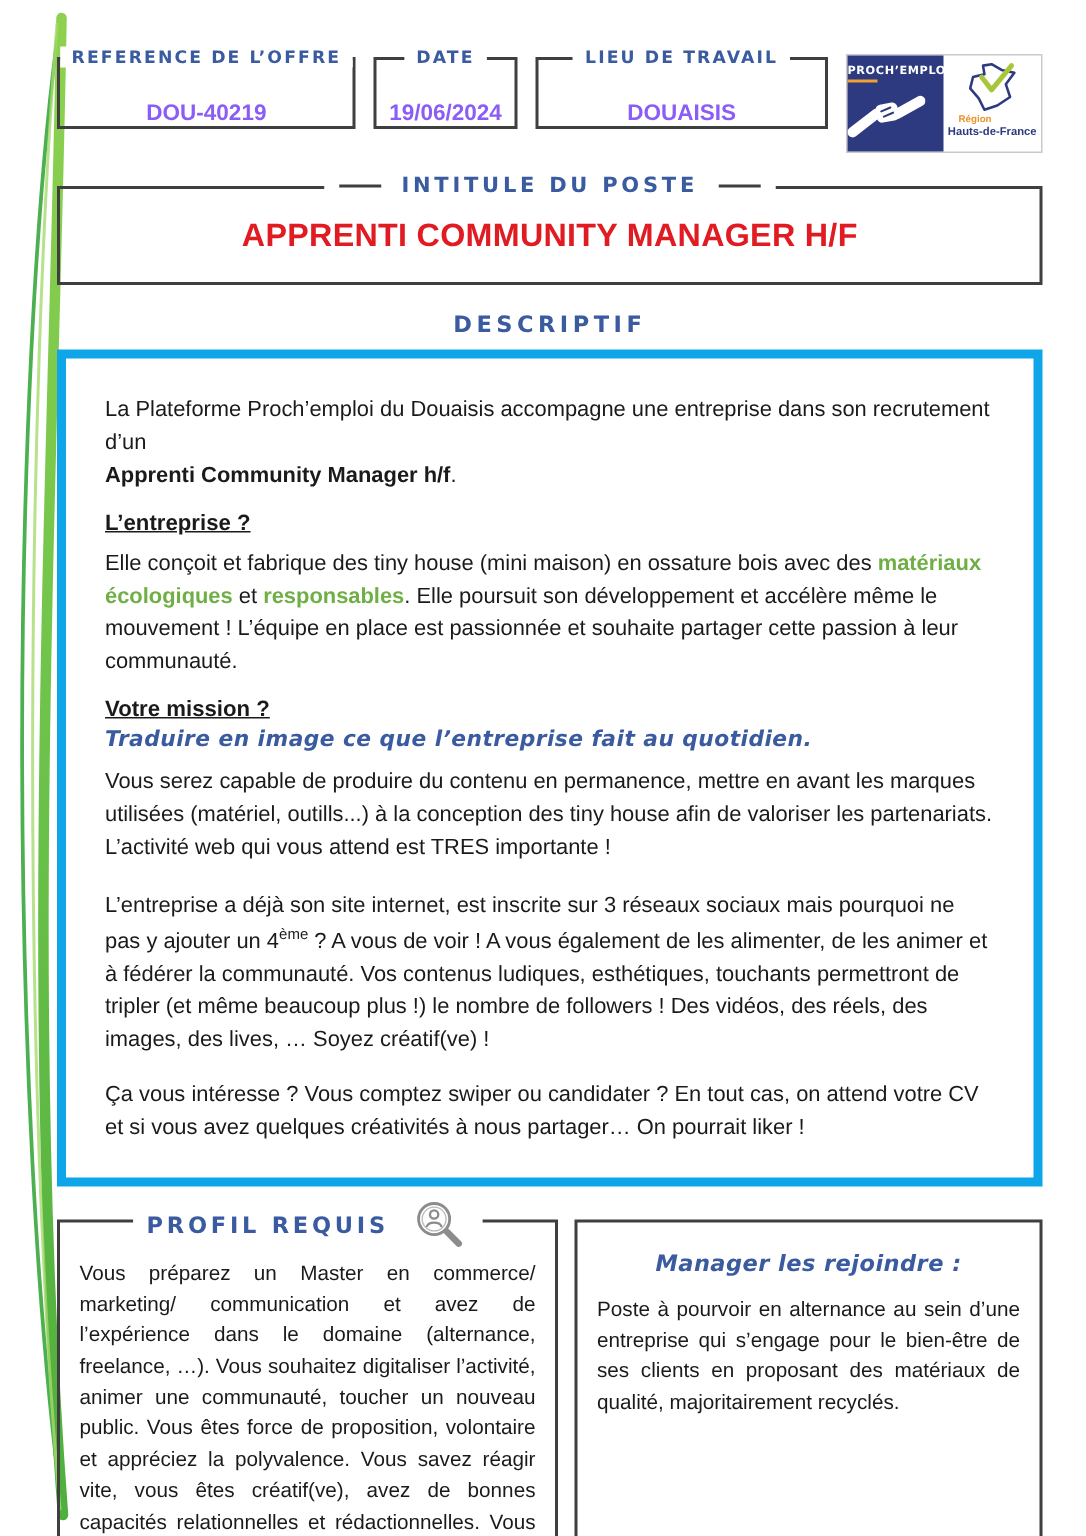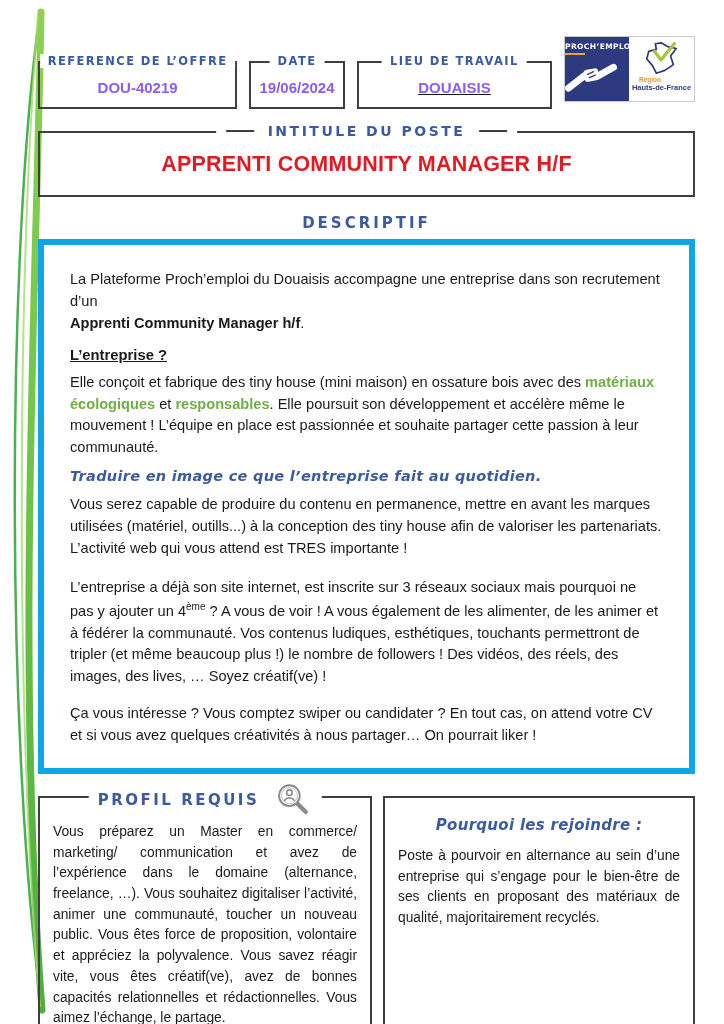--- a/index.html
+++ b/index.html
@@ -7,26 +7,26 @@
   body { font-family:"Liberation Sans", sans-serif; color:#1a1a1a; }
   .page { position:relative; width:724px; height:1024px; background:#fff; overflow:hidden; }
 
   
   .leftcurve { position:absolute; left:4px; top:6px; width:52px; height:1010px; pointer-events:none; }
 
   .content { position:absolute; left:38px; top:30px; width:657px; }
 
   
   .toprow { display:flex; align-items:flex-start; gap:12px; margin-top:6px; }
-  .fieldbox { position:relative; border:2px solid #3f3f3f; height:48px; display:flex; align-items:center; justify-content:center; margin-top:25px; }
+  .fieldbox { position:relative; border:2px solid #3f3f3f; height:48px; display:flex; align-items:flex-end; justify-content:center; margin-top:2px; }
   .fieldbox .legend { position:absolute; top:-9px; left:50%; transform:translateX(-50%); background:#fff; padding:0 8px;
       font-size:11.5px; font-weight:bold; letter-spacing:1.4px; color:#3a5ba0; white-space:nowrap;
       font-family:"DejaVu Sans", sans-serif; }
   .fieldbox .value { font-size:15px; font-weight:bold; color:#8b5cf6; padding-top:4px; }
-  .box-ref { width:200px; } .box-date { width:96px; } .box-lieu { width:196px;text-decoration:underline; }
+  .box-ref { width:200px; } .box-date { width:96px; } .box-lieu { width:196px; }
 
   
   .logo { width:131px; height:66px; display:flex; border:1px solid #c9c9c9; background:#fff; flex:none; }
   .logo-left { width:64px; background:#2e3a80; display:flex; flex-direction:column; padding-top:5px; }
   .logo-brand { color:#fff; font-size:7.5px; font-weight:bold; letter-spacing:.4px; font-family:"DejaVu Sans", sans-serif; }
   .logo-bar { width:20px; height:2px; background:#f0a030; margin:2px 0 1px; }
   .logo-right { flex:1; display:flex; flex-direction:column; align-items:center; justify-content:flex-start; padding-top:2px; }
   .logo-region-small { font-size:6.5px; color:#e8952e; font-weight:bold; line-height:1; align-self:flex-start; margin-left:10px; }
   .logo-region { font-size:7.5px; color:#2e3a80; font-weight:bold; line-height:1.1; }
 
@@ -128,20 +128,21 @@
       <span class="handtitle" style="font-size:15px; letter-spacing:3px;">DESCRIPTIF</span>
     </div>
 
     <div class="descriptif-box">
       <p><span>La Plateforme Proch’emploi du Douaisis accompagne une entreprise dans son recrutement d’un</span>
         <br><b>Apprenti Community Manager h/f</b><span>.</span></p>
 
       <div class="subhead">L’entreprise ?</div>
       <p><span>Elle conçoit et fabrique des tiny house (mini maison) en ossature bois avec des </span><span class="green">matériaux écologiques</span><span> et </span><span class="green">responsables</span><span>. Elle poursuit son développement et accélère même le mouvement ! L’équipe en place est passionnée et souhaite partager cette passion à leur communauté.</span></p>
 
+      <div class="subhead">Votre mission ?</div>
       <div class="tagline">Traduire en image ce que l’entreprise fait au quotidien.</div>
       <p>Vous serez capable de produire du contenu en permanence, mettre en avant les marques utilisées (matériel, outills...) à la conception des tiny house afin de valoriser les partenariats. L’activité web qui vous attend est TRES importante !</p>
 
       <p style="margin-top:17px;"><span>L’entreprise a déjà son site internet, est inscrite sur 3 réseaux sociaux mais pourquoi ne pas y ajouter un 4</span><sup>ème</sup><span> ? A vous de voir ! A vous également de les alimenter, de les animer et à fédérer la communauté. Vos contenus ludiques, esthétiques, touchants permettront de tripler (et même beaucoup plus !) le nombre de followers ! Des vidéos, des réels, des images, des lives, … Soyez créatif(ve) !</span></p>
 
       <p style="margin-top:15px;">Ça vous intéresse ? Vous comptez swiper ou candidater ? En tout cas, on attend votre CV et si vous avez quelques créativités à nous partager… On pourrait liker !</p>
     </div>
 
     <div class="cols">
 
@@ -154,20 +155,20 @@
             <circle cx="17" cy="13.5" r="3.2" fill="none" stroke="#8c8c8c" stroke-width="1.8"></circle>
             <path d="M11.5,22.5 C12.8,18.8 21.2,18.8 22.5,22.5" fill="none" stroke="#8c8c8c" stroke-width="1.8" stroke-linecap="round"></path>
             <path d="M26.5,26.5 L36,36" stroke="#8c8c8c" stroke-width="5" stroke-linecap="round"></path>
           </svg>
         </span>
         <p>Vous préparez un Master en commerce/ marketing/ communication et avez de l’expérience dans le domaine (alternance, freelance, …). Vous souhaitez digitaliser l’activité, animer une communauté, toucher un nouveau public. Vous êtes force de proposition, volontaire et appréciez la polyvalence. Vous savez réagir vite, vous êtes créatif(ve), avez de bonnes capacités relationnelles et rédactionnelles. Vous aimez l’échange, le partage.</p>
 
       </div>
 
       <div class="colbox col-right">
-        <div class="col-sub">Pourquoi les rejoindre :</div>
+        <div class="col-sub">Manager les rejoindre :</div>
         <p>Poste à pourvoir en alternance au sein d’une entreprise qui s’engage pour le bien-être de ses clients en proposant des matériaux de qualité, majoritairement recyclés.</p>
 
       </div>
     </div>
 
   </div>
 </div>
 
 </body></html>

